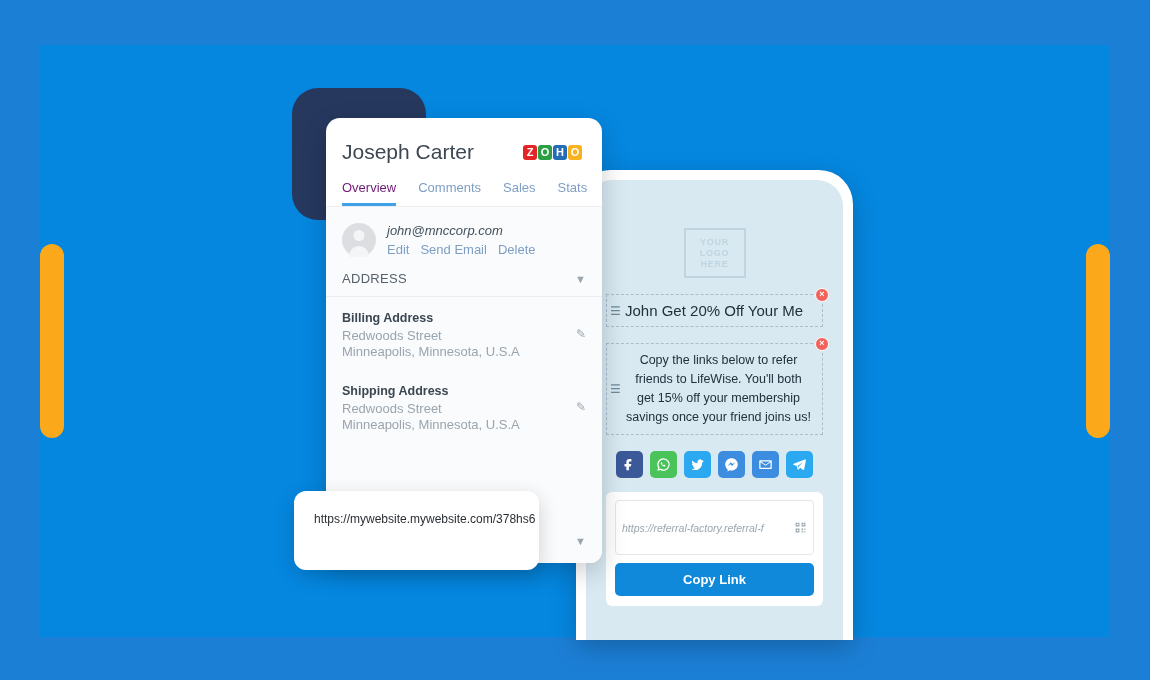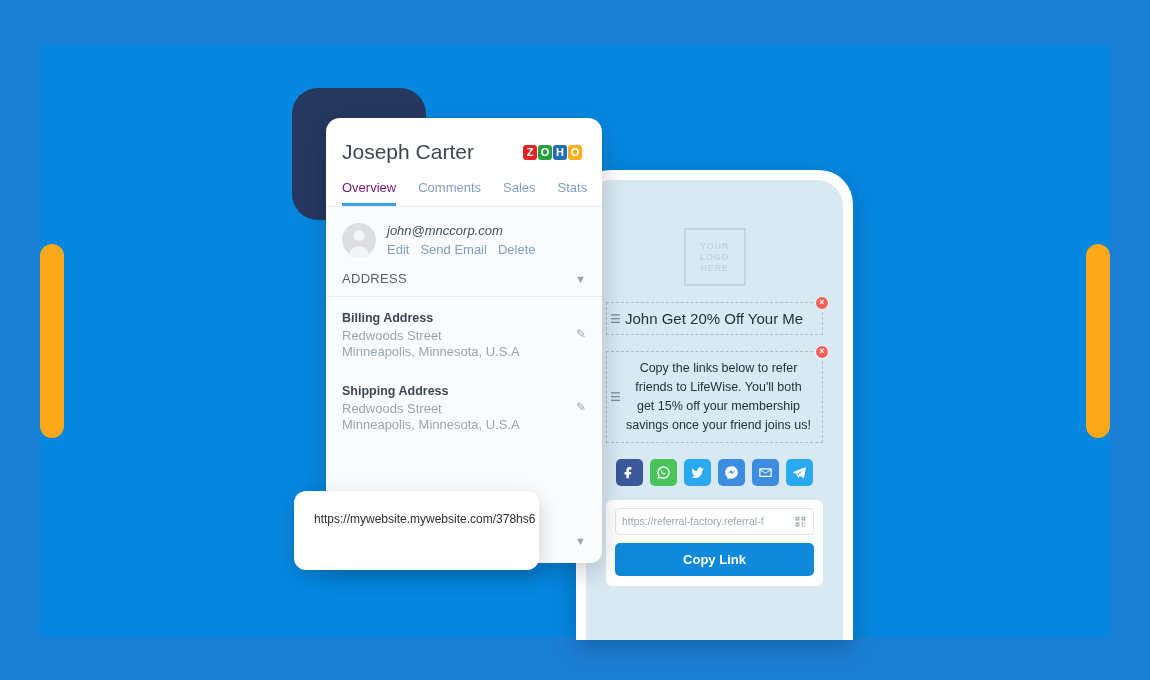--- a/index.html
+++ b/index.html
@@ -51,21 +51,21 @@
   }
   .phone-screen {
     width: 100%; height: 100%;
     background: #D8E9F2;
     border-radius: 26px 26px 0 0;
     padding: 18px 20px 0 20px;
     position: relative;
     overflow: hidden;
   }
   .logo-box {
-    width: 62px; height: 58px;
+    width: 62px; height: 50px;
     margin: 30px auto 0 auto;
     border: 2px solid #BFD6E2;
     display: flex; flex-direction: column;
     align-items: center; justify-content: center;
     gap: 1px;
   }
   .logo-box span {
     font-size: 9px;
     letter-spacing: 0.7px;
     color: #BFD6E2;
@@ -122,25 +122,26 @@
     display: flex; align-items: center; justify-content: center;
   }
   .soc svg { width: 15px; height: 15px; fill: #fff; }
   .link-card {
     background: #ffffff;
     border-radius: 6px;
     margin-top: 14px;
     padding: 8px 9px 10px 9px;
   }
   .link-row {
-    display: flex; align-items: flex-start;
+    display: flex; align-items: flex-end;
     border: 1px solid #E2E7EA;
     border-radius: 4px;
-    padding: 6px 6px;
+    padding: 20px 6px;
     background: #fff;
+    font-style: italic;
   }
   .link-url {
     flex: 1;
     font-size: 10.5px;
     color: #9AA7AE;
     white-space: nowrap;
     overflow: hidden;
   }
   .copy-btn {
     display: block;

